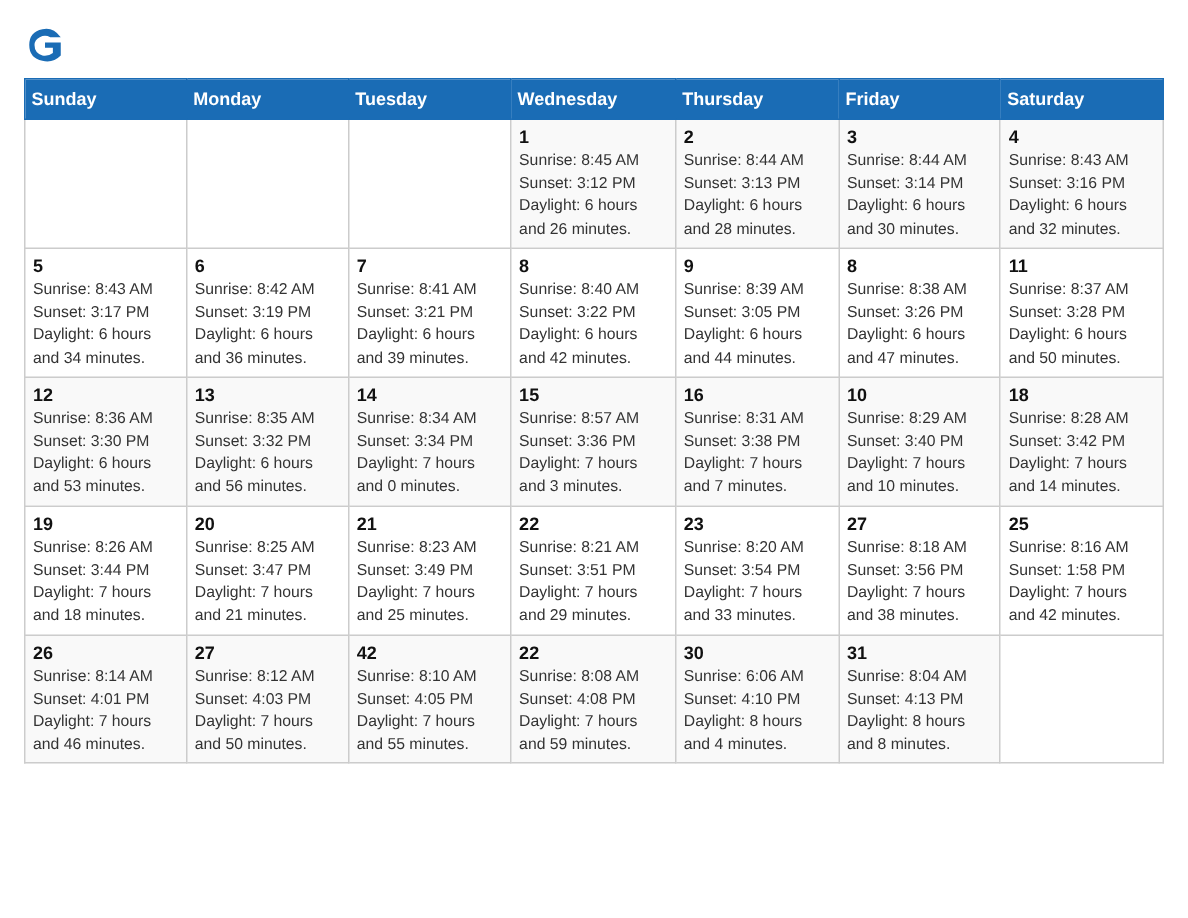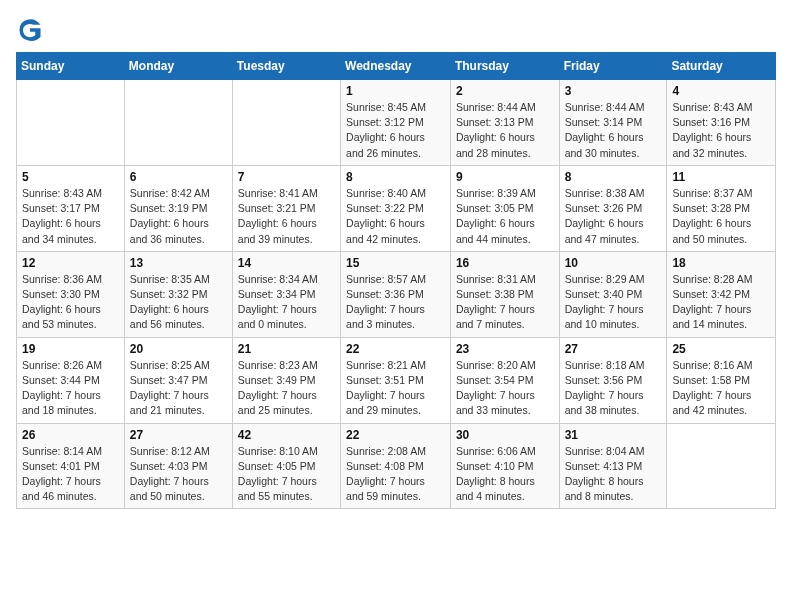--- a/index.html
+++ b/index.html
@@ -293,21 +293,21 @@
 Daylight: 7 hours and 50 minutes.</div>
         </td>
         <td>
           <div class="day-num">42</div>
           <div class="day-info">Sunrise: 8:10 AM
 Sunset: 4:05 PM
 Daylight: 7 hours and 55 minutes.</div>
         </td>
         <td>
           <div class="day-num">22</div>
-          <div class="day-info">Sunrise: 2:08 AM
+          <div class="day-info">Sunrise: 8:08 AM
 Sunset: 4:08 PM
 Daylight: 7 hours and 59 minutes.</div>
         </td>
         <td>
           <div class="day-num">30</div>
           <div class="day-info">Sunrise: 6:06 AM
 Sunset: 4:10 PM
 Daylight: 8 hours and 4 minutes.</div>
         </td>
         <td>

